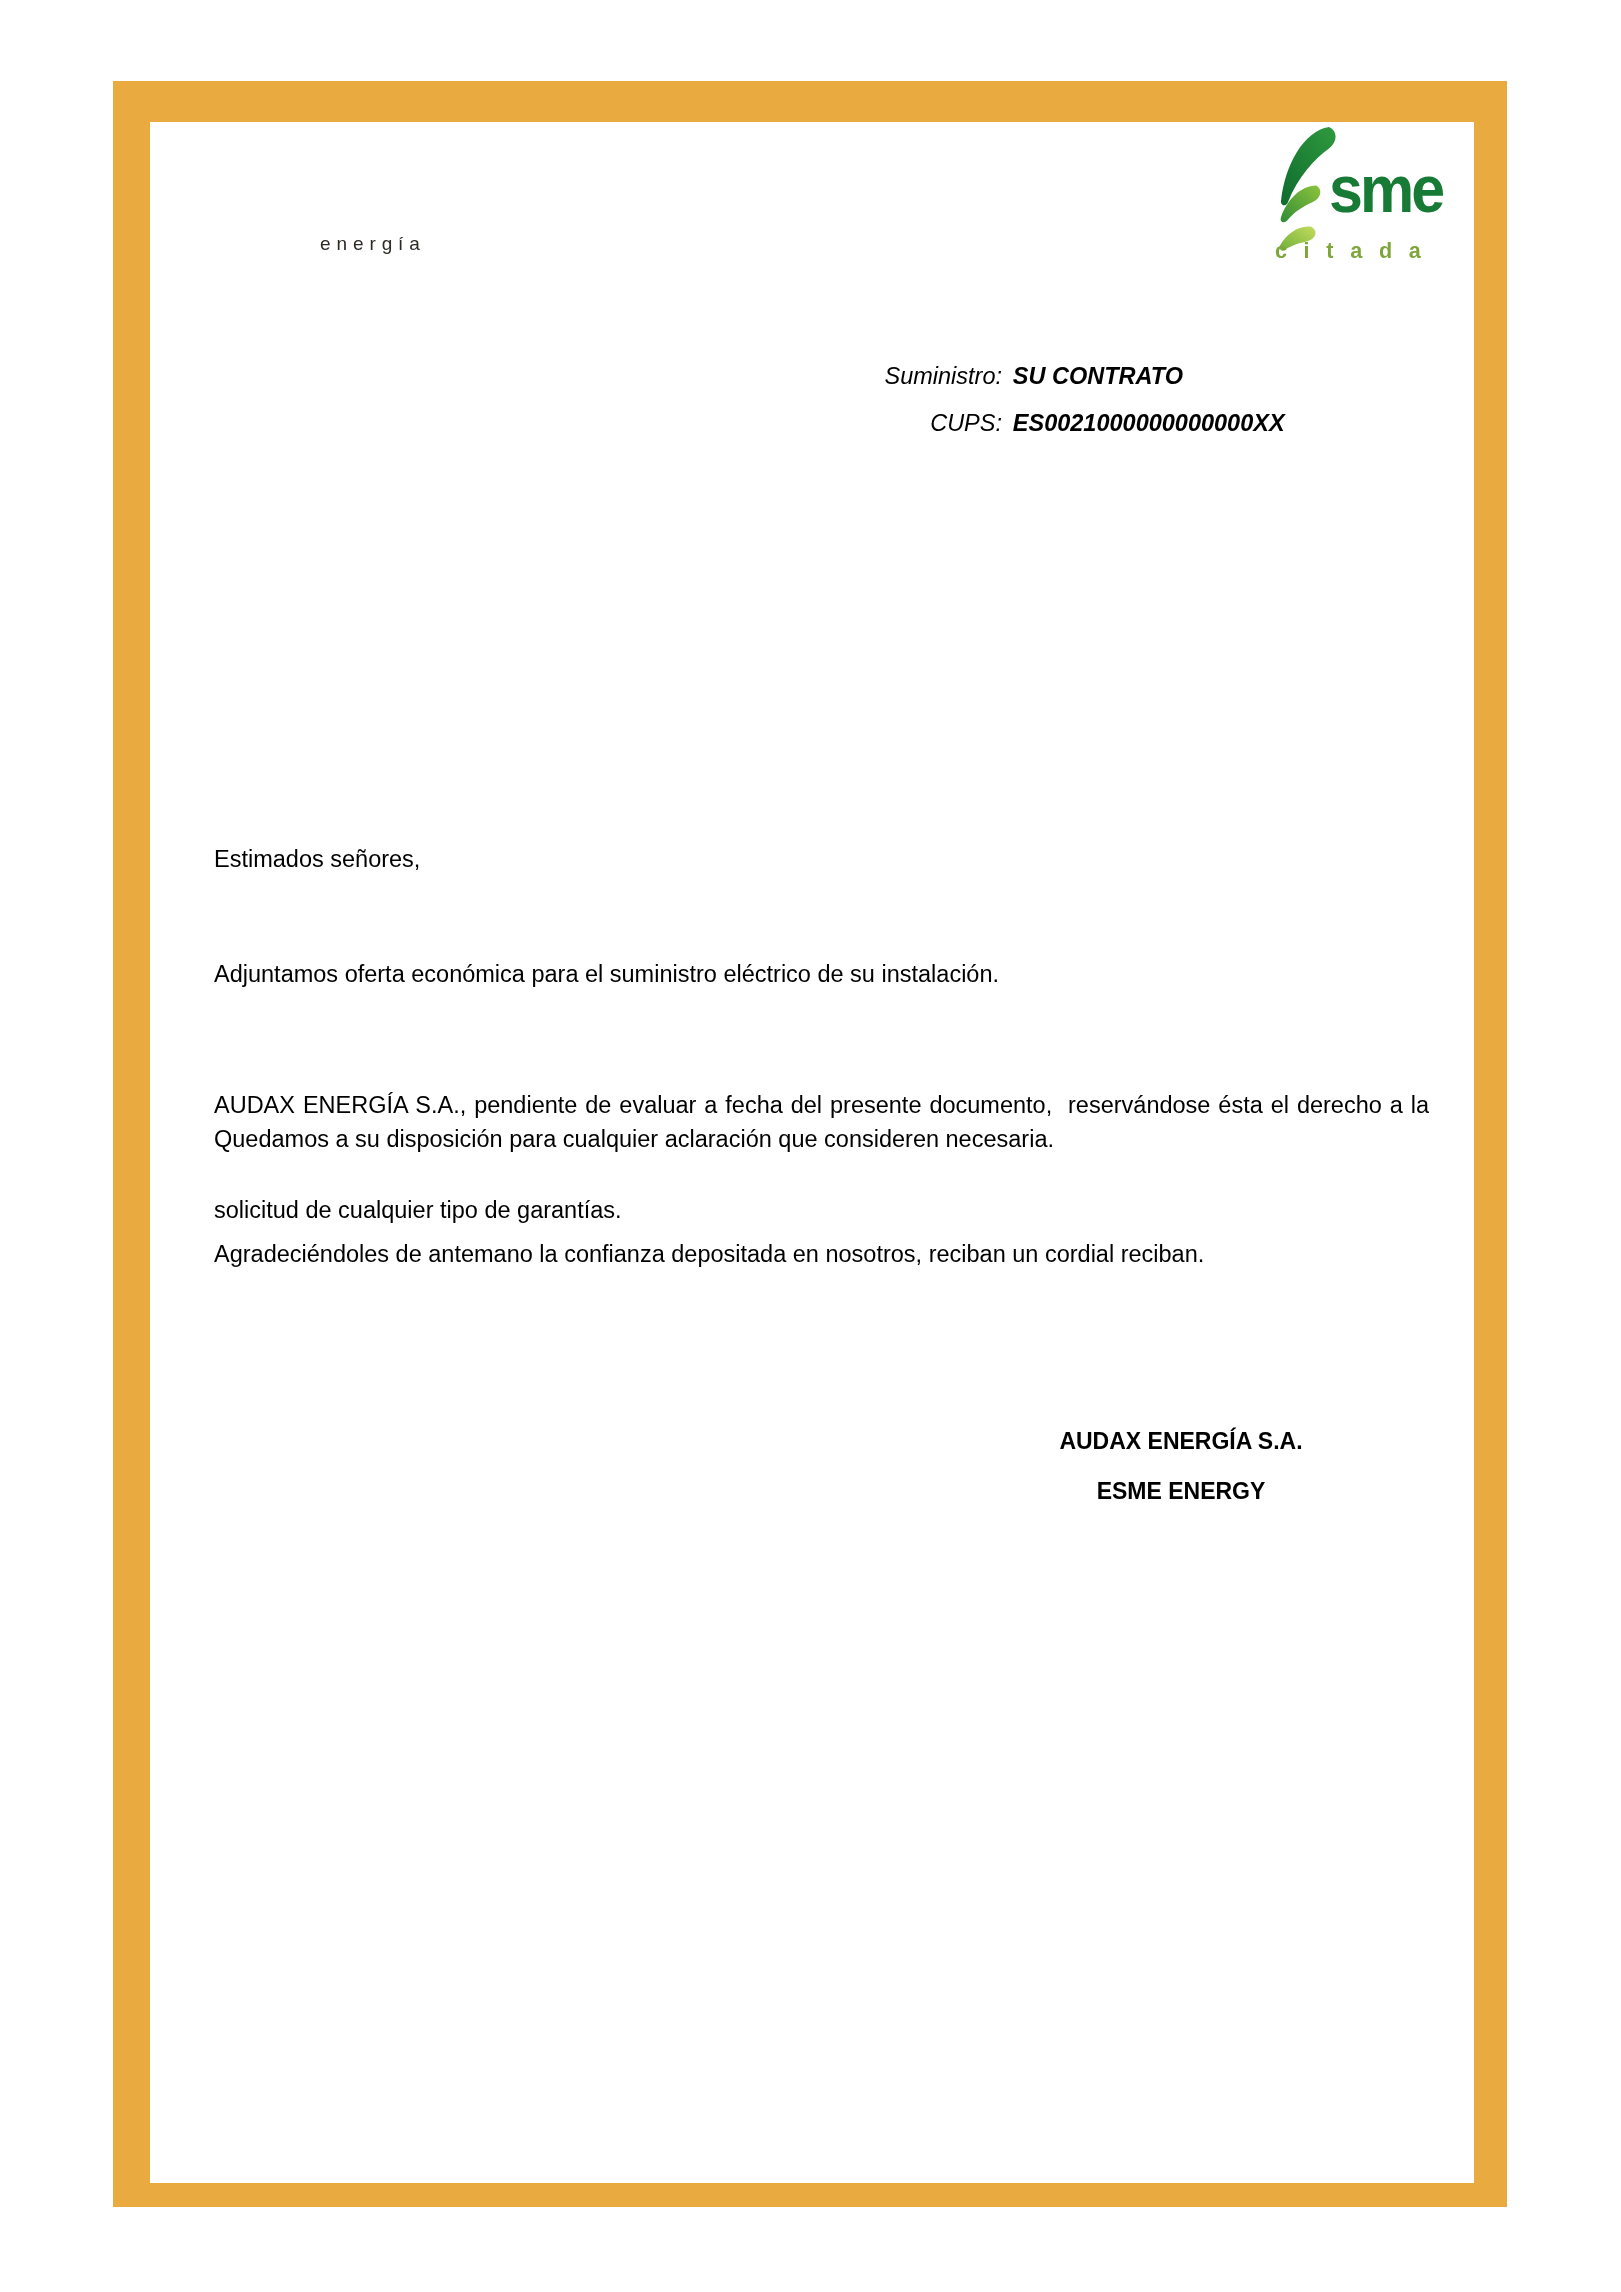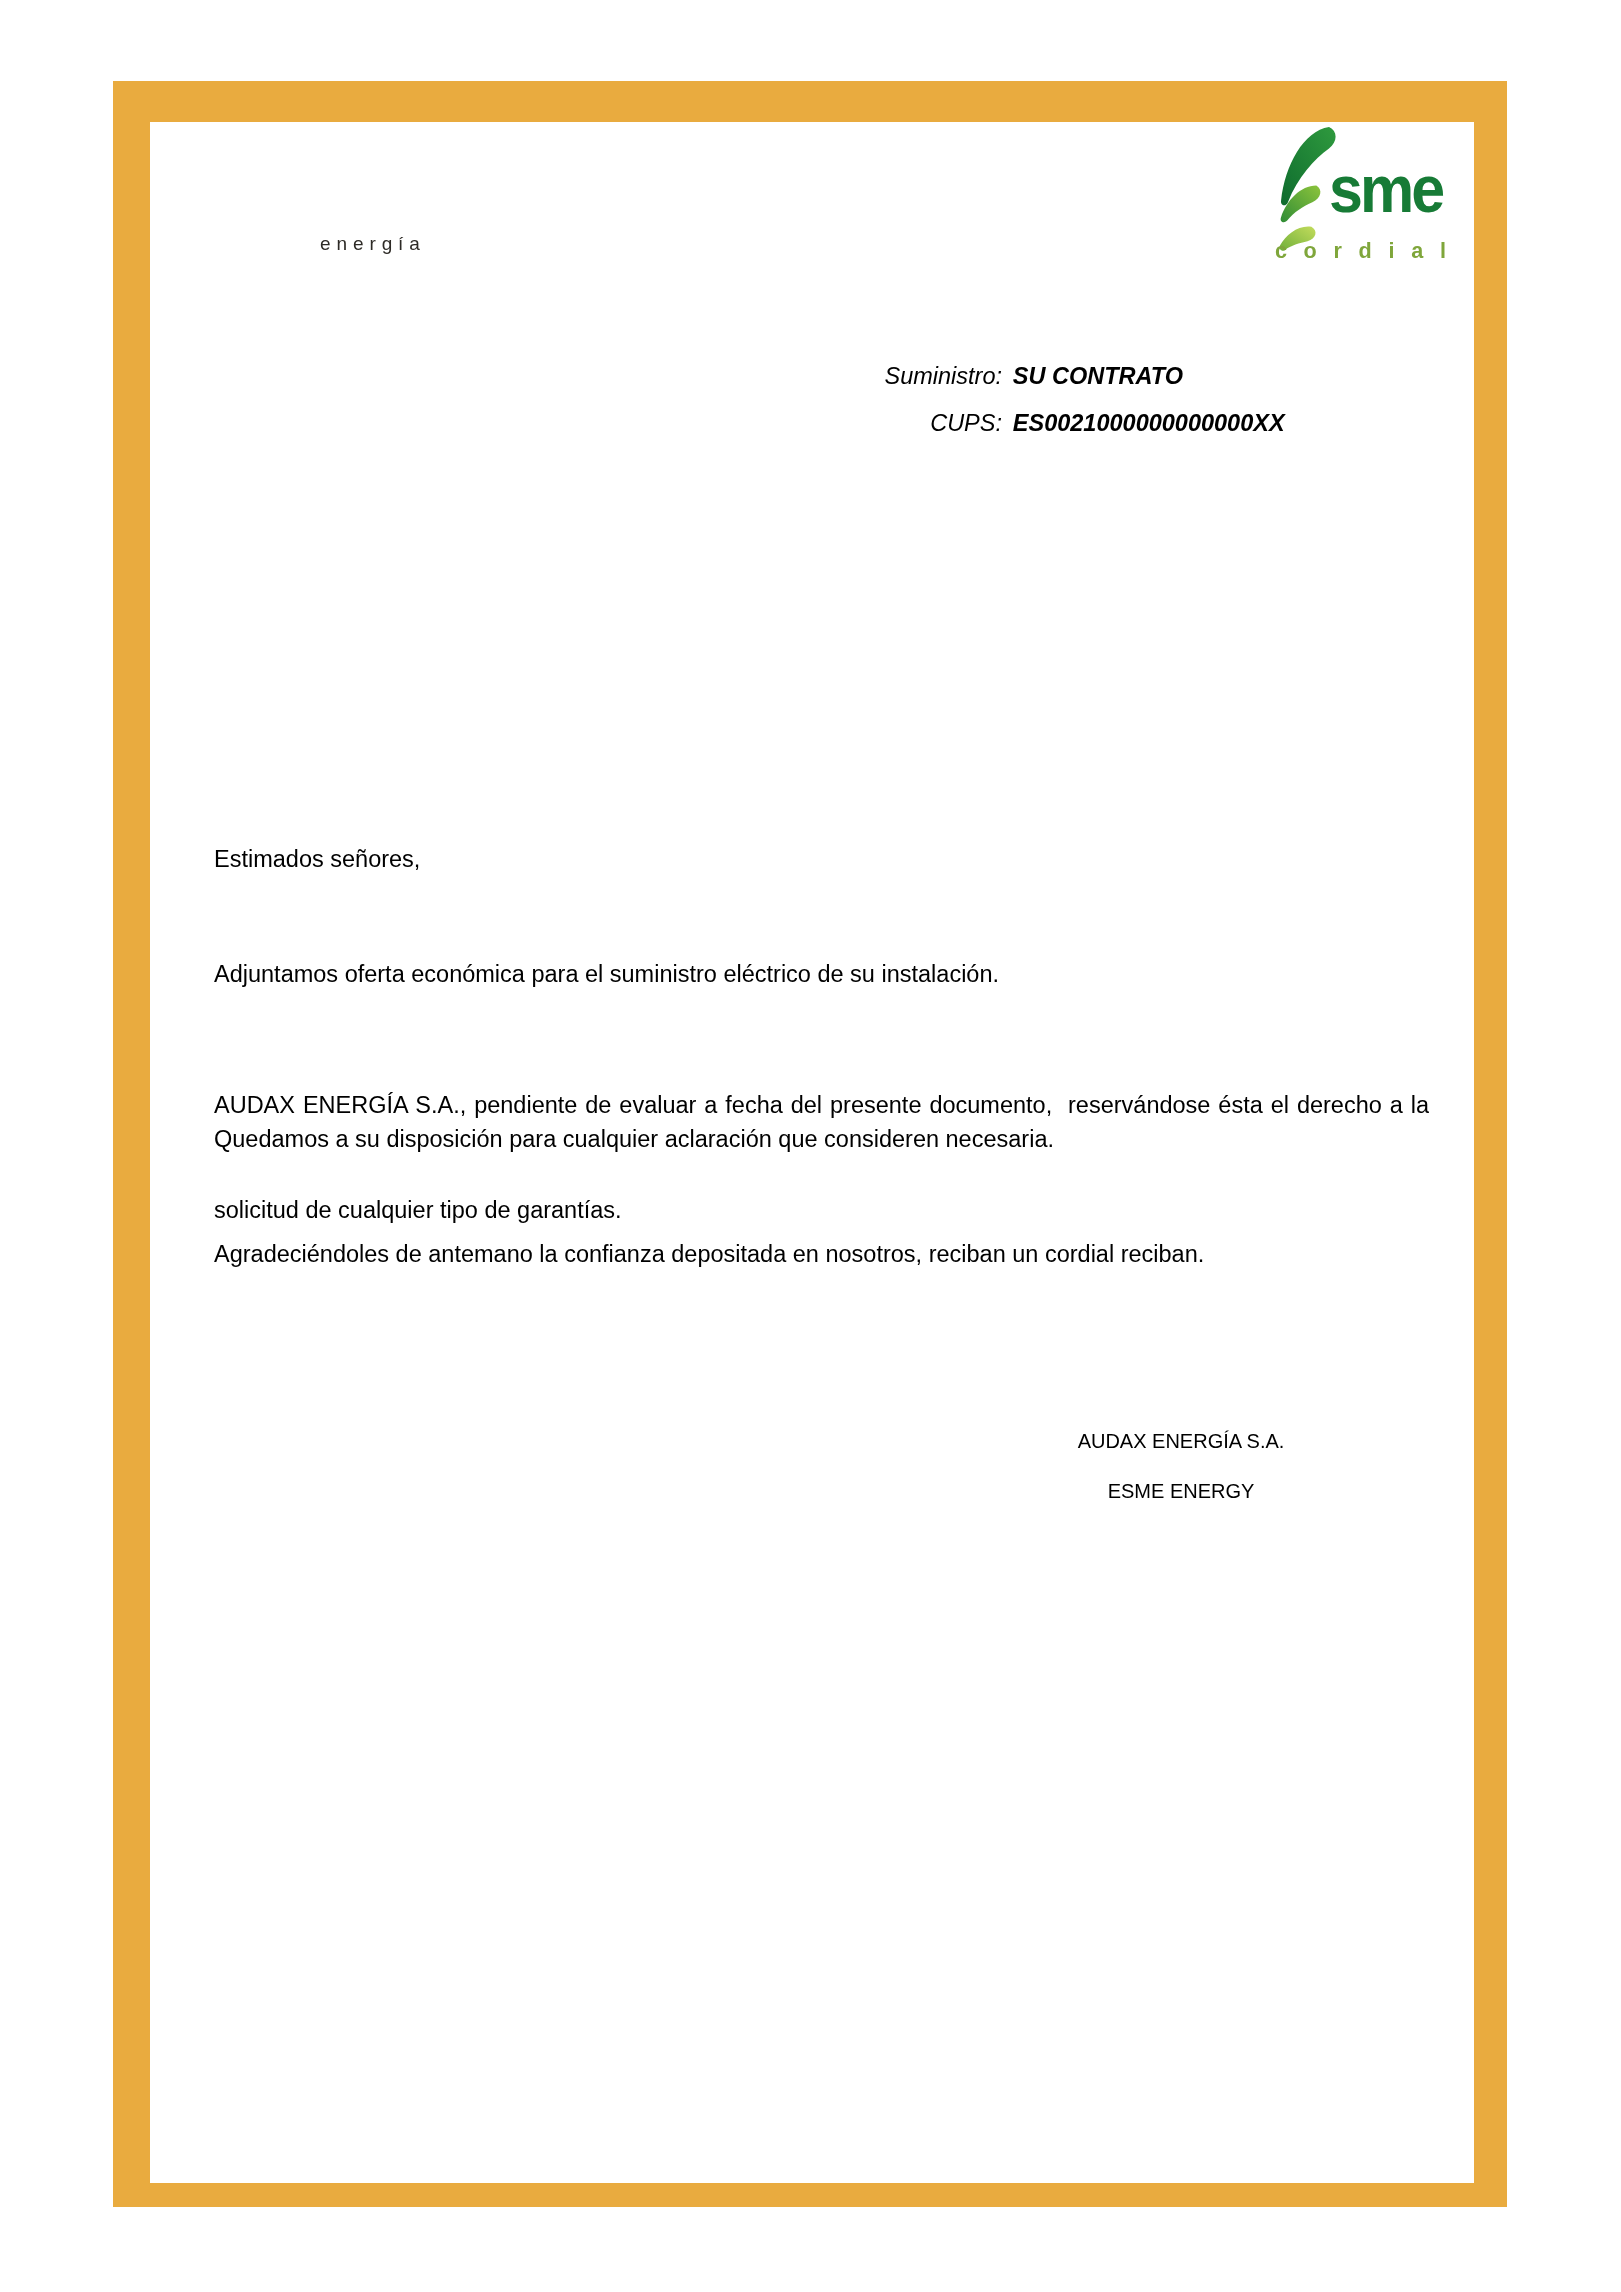--- a/index.html
+++ b/index.html
@@ -69,21 +69,21 @@
   .salutation   { top: 842px; }
   .paragraph-1  { top: 957px; }
   .paragraph-2  { top: 1018px; }
   .paragraph-3  { top: 1122px; }
   .paragraph-4  { top: 1237px; }
   .pline { height: 35px; overflow: hidden; }
   .pline.just { text-align: justify; text-align-last: justify; }
 
   
   .signature { position: absolute; left: 936px; top: 1427px; width: 490px; text-align: center; }
-  .sig-line { font-size: 20px; font-weight: normal; line-height: 29px; }
+  .sig-line { font-size: 23px; font-weight: bold; line-height: 29px; }
   .sig-line + .sig-line { margin-top: 20.6px; }
 </style>
 </head>
 <body>
 
 <div class="canvas">
 
   <div class="frame"></div>
 
   <div class="audax-logo">
@@ -106,21 +106,21 @@
             <stop offset="0" stop-color="#C3DC5C"></stop>
               <stop offset="1" stop-color="#6FAF3A"></stop>
           </linearGradient>
         </defs>
         <path d="M58 3 C67 7 67 18 58 25 C43 36 26 54 16 80 C14 85 8 84 9 78 C13 42 32 7 58 3 Z" fill="url(#leafg1)"></path>
         <path d="M45 63 C52 67 50 76 41 80 C32 84 22 90 15 99 C12 102 7 100 9 95 C15 78 29 63 45 63 Z" fill="url(#leafg2)"></path>
         <path d="M40 105 C47 109 45 117 36 120 C28 122 19 124 13 129 C10 131 6 128 8 124 C14 113 27 103 40 105 Z" fill="url(#leafg3)"></path>
       </svg>
     </span>
     <div class="esme-word">sme</div>
-    <div class="esme-sub">cordial</div>
+    <div class="esme-sub">citada</div>
   </div>
 
   <div class="supply-info">
     <div class="info-row">
       <span class="info-label">Suministro:</span><span class="info-value">SU CONTRATO</span>
     </div>
     <div class="info-row">
       <span class="info-label">CUPS:</span><span class="info-value">ES0021000000000000XX</span>
     </div>
   </div>

